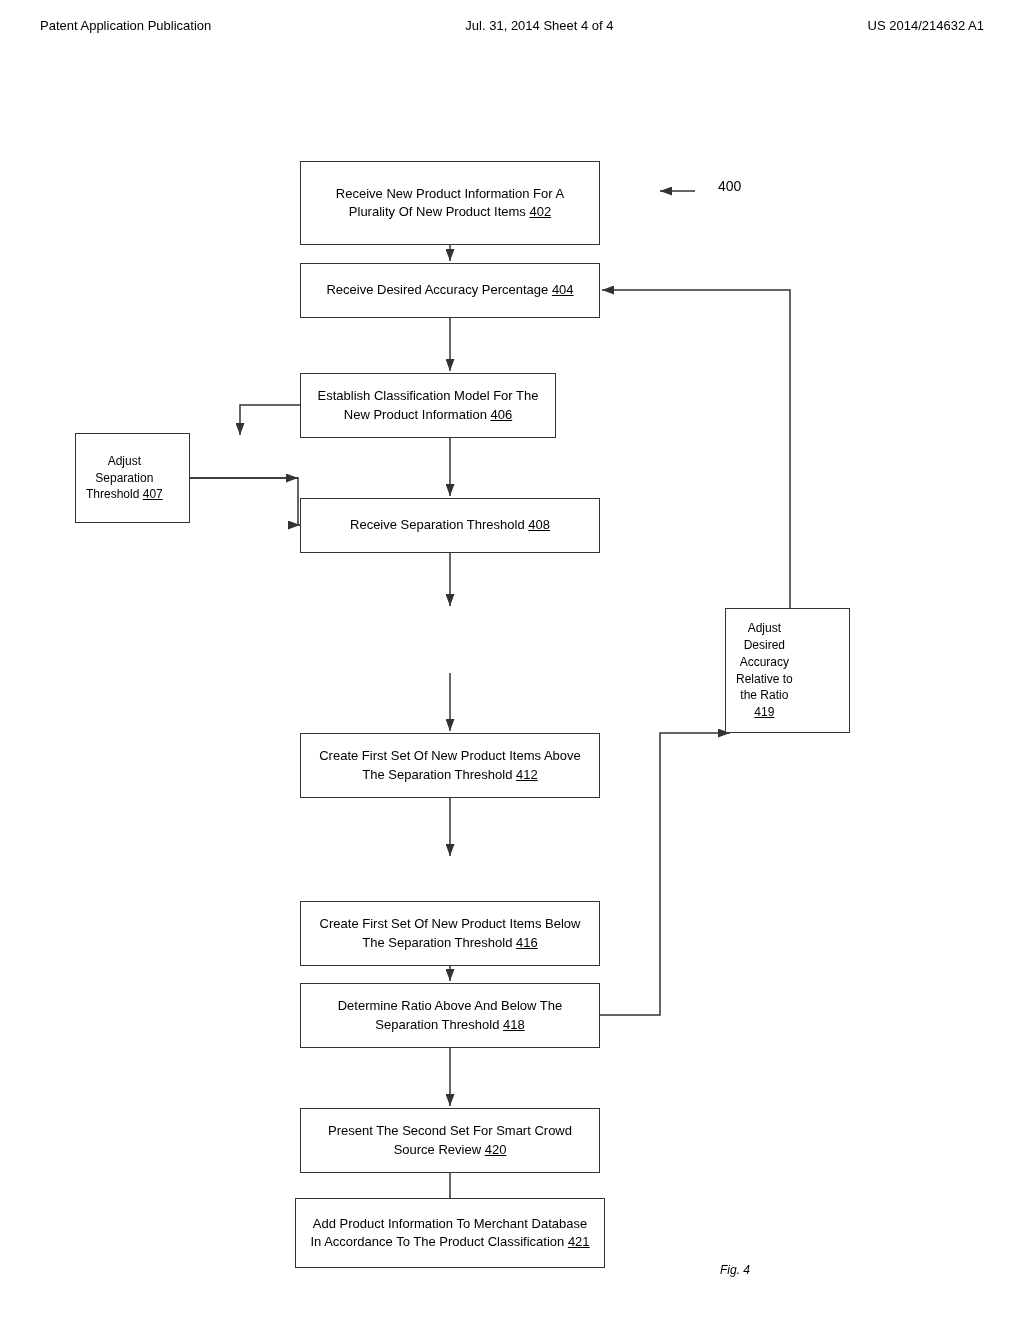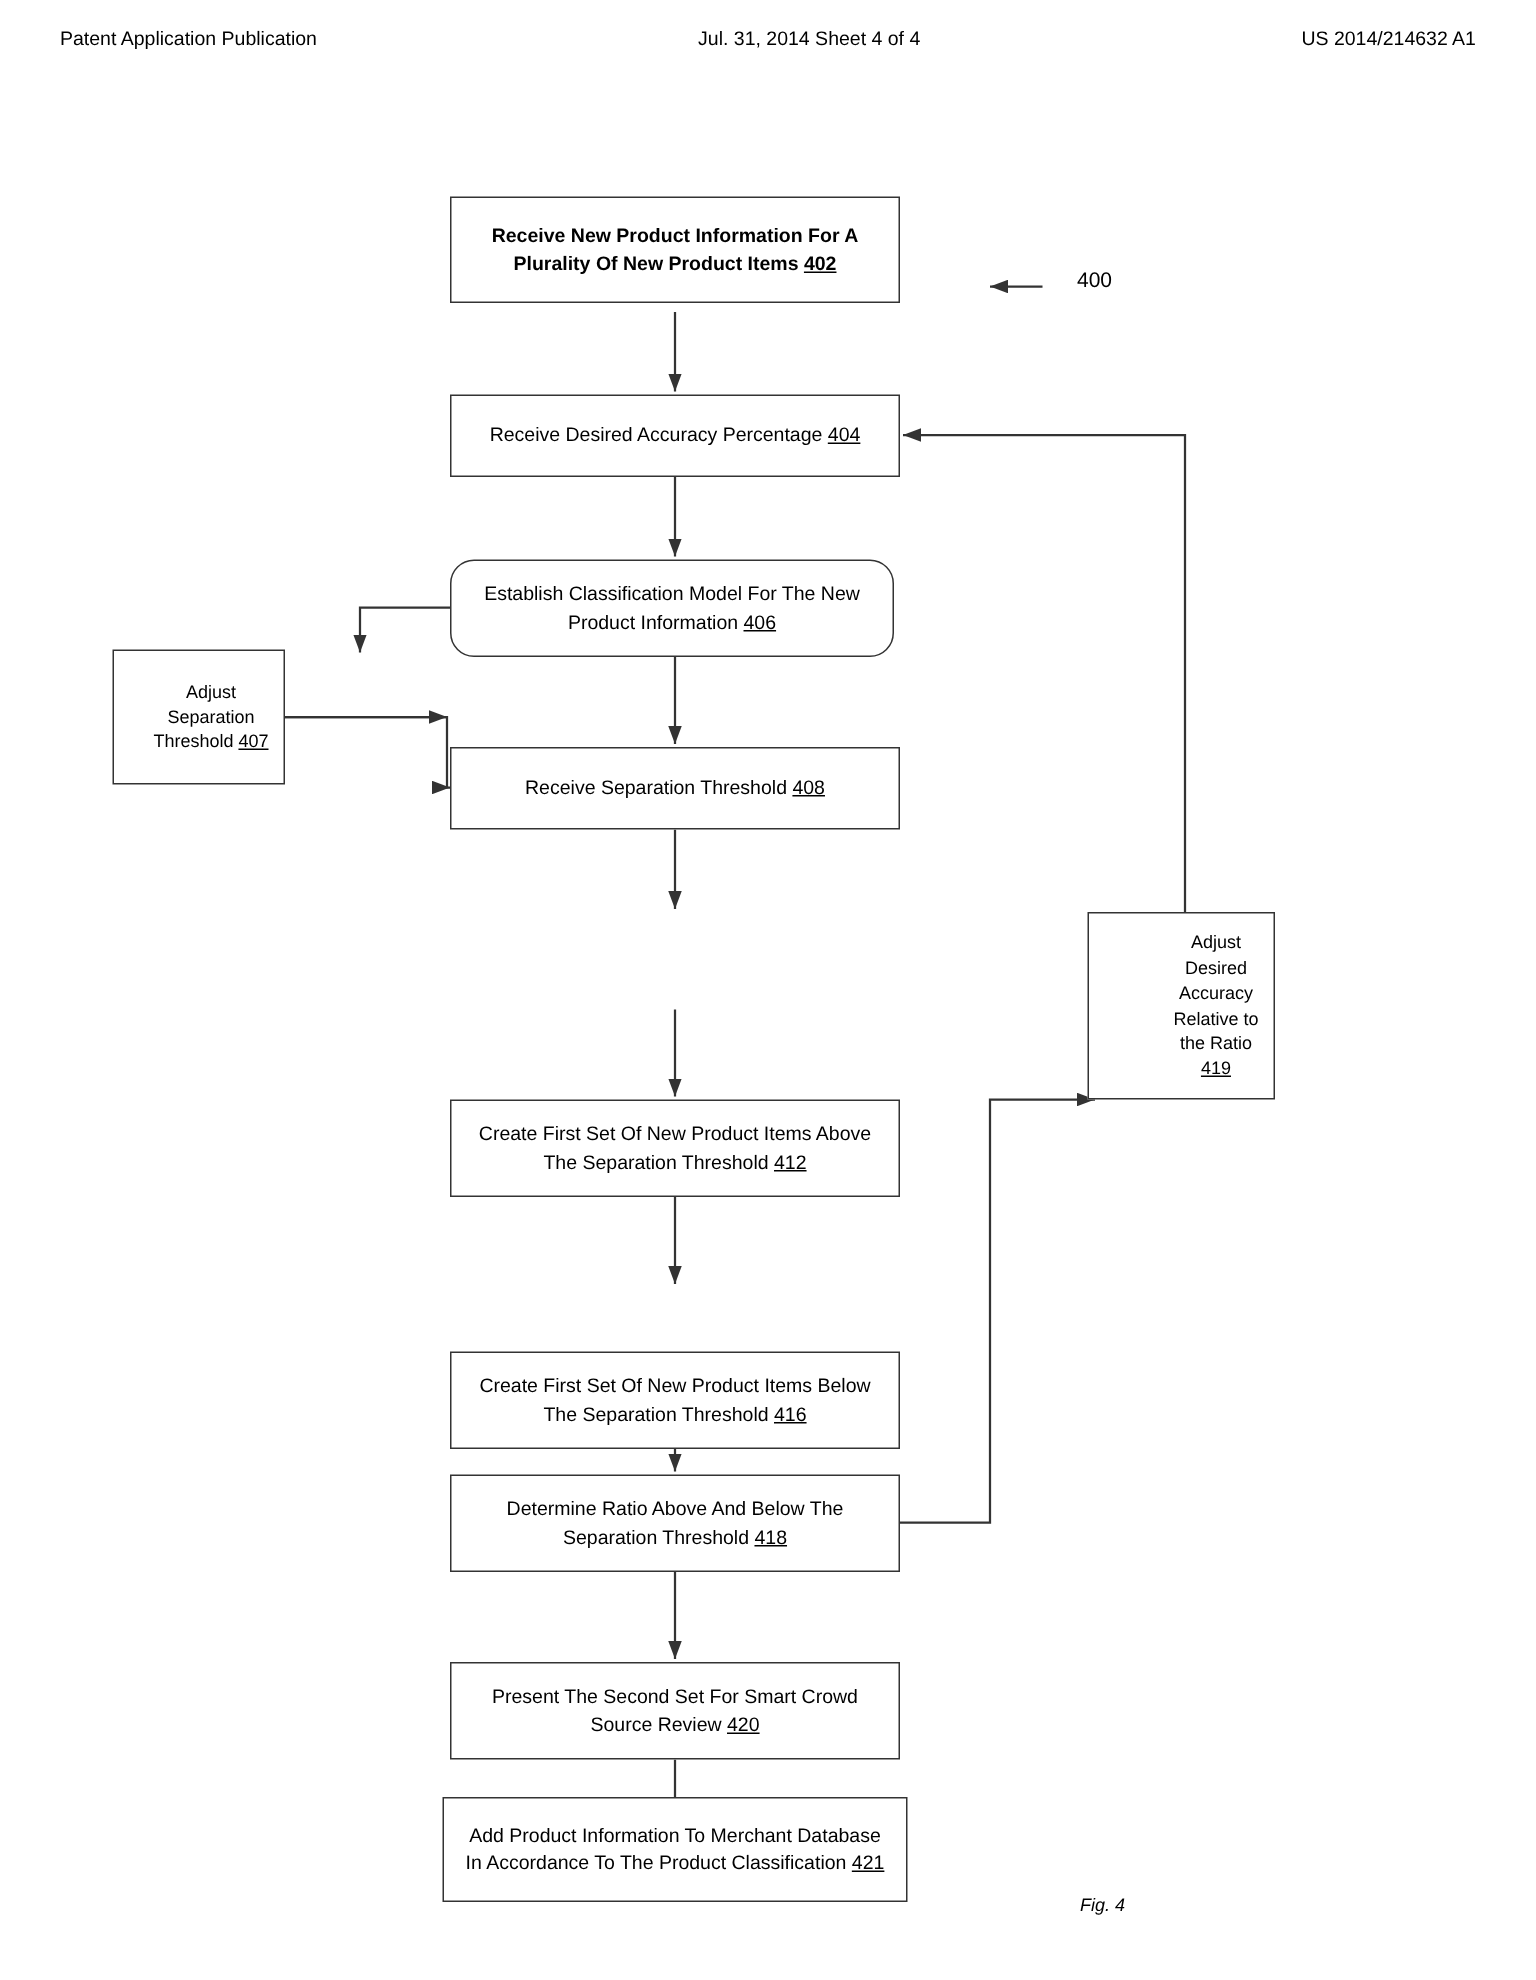--- a/index.html
+++ b/index.html
@@ -42,21 +42,21 @@
 
     .side-box {
       position: absolute;
       border: 1.5px solid #333;
       background: #fff;
       text-align: center;
       font-size: 12px;
       line-height: 1.4;
       display: flex;
       align-items: center;
-      justify-content: flex-end;
+      justify-content: flex-start;
       padding: 8px 10px;
     }
 
     
     .diagram-svg {
       position: absolute;
       top: 0;
       left: 0;
       width: 100%;
       height: 100%;
@@ -124,29 +124,29 @@
     <line x1="240" y1="390" x2="240" y2="392" stroke="#333" stroke-width="1.5" marker-end="url(#arrowhead)"></line>
 
     <polyline points="600,972 660,972 660,690 730,690" stroke="#333" stroke-width="1.5" fill="none" marker-end="url(#arrowhead)"></polyline>
 
     <polyline points="790,570 790,247 602,247" stroke="#333" stroke-width="1.5" fill="none" marker-end="url(#arrowhead)"></polyline>
 
     <line x1="695" y1="148" x2="660" y2="148" stroke="#333" stroke-width="1.5" marker-end="url(#arrowhead)"></line>
 
   </svg>
 
-  <div class="flow-box" style="left:300px; top:88px; width:300px; height:71px;font-weight:bold;">
+  <div class="flow-box" style="left:300px; top:118px; width:300px; height:84px;">
     <span>Receive New Product Information For A Plurality Of New Product Items <span class="underline">402</span></span>
   </div>
 
   <div class="flow-box" style="left:300px; top:220px; width:300px; height:55px;">
     <span>Receive Desired Accuracy Percentage <span class="underline">404</span></span>
   </div>
 
-  <div class="flow-box" style="left:300px; top:330px; width:296px; height:65px;border-radius:16px;">
+  <div class="flow-box" style="left:300px; top:330px; width:256px; height:65px;">
     <span>Establish Classification Model For The New Product Information <span class="underline">406</span></span>
   </div>
 
   <div class="flow-box" style="left:300px; top:455px; width:300px; height:55px;">
     <span>Receive Separation Threshold <span class="underline">408</span></span>
   </div>
 
 
   <div class="flow-box" style="left:300px; top:690px; width:300px; height:65px;">
     <span>Create First Set Of New Product Items Above The Separation Threshold <span class="underline">412</span></span>

